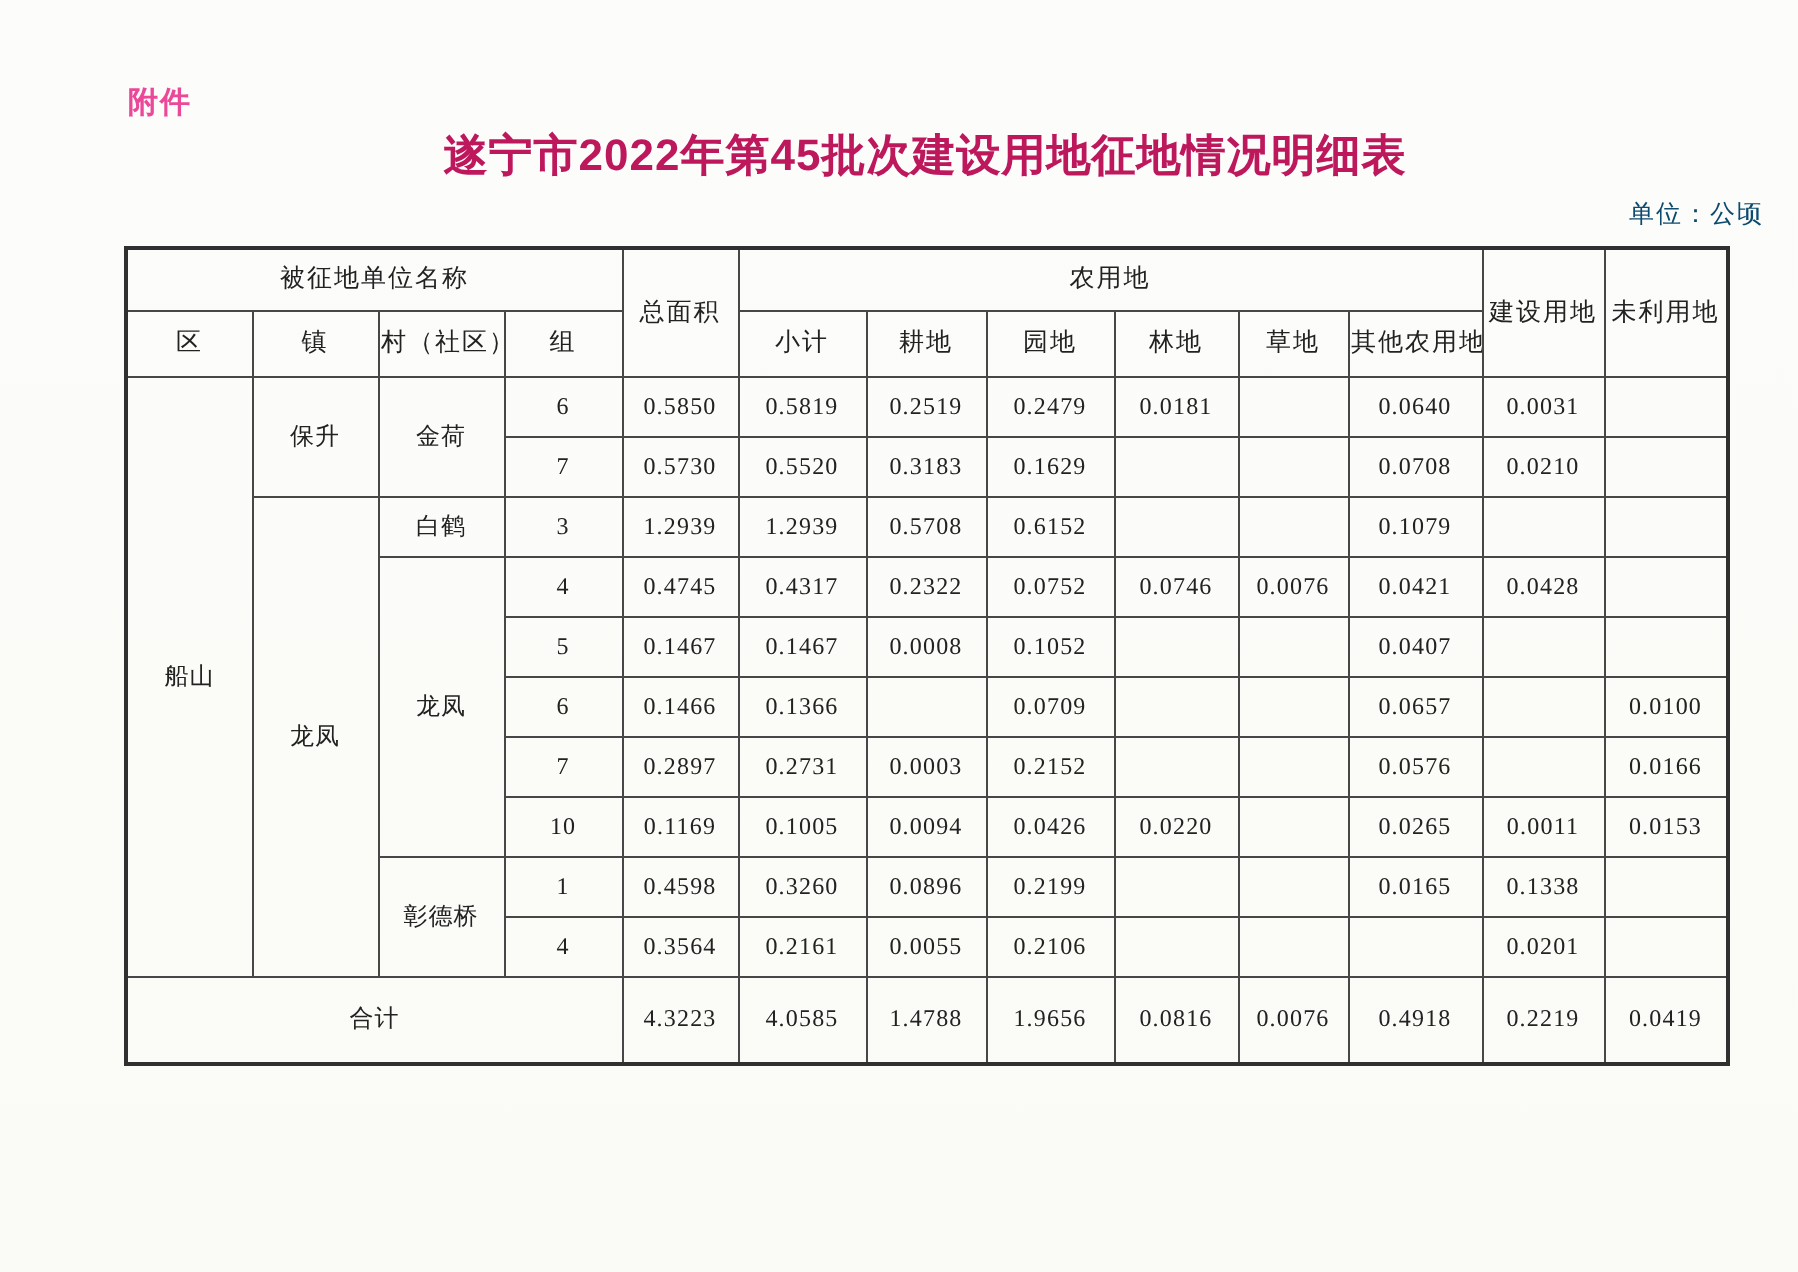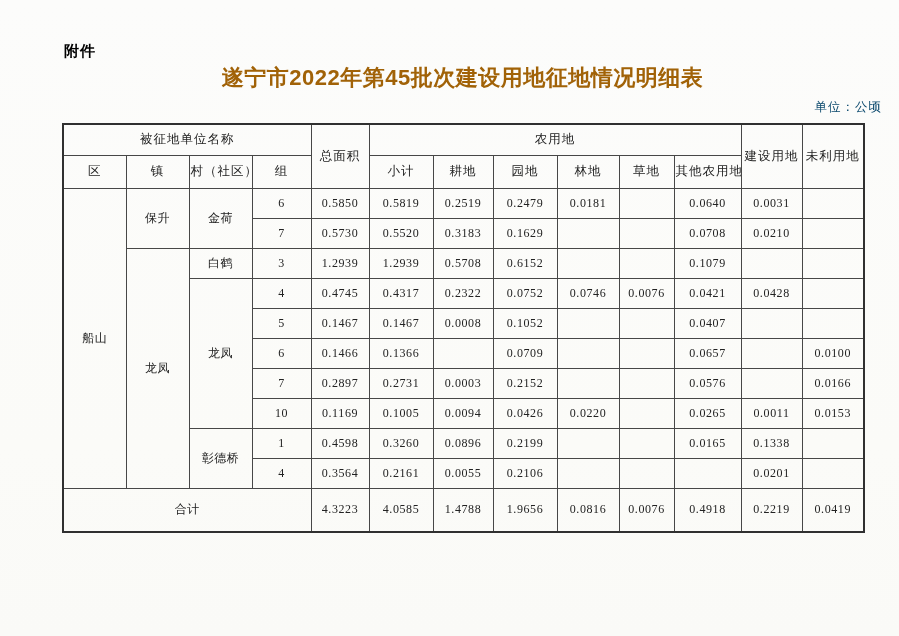--- a/index.html
+++ b/index.html
@@ -7,27 +7,27 @@
   body {
     position: relative;
     background: linear-gradient(180deg, #fcfcfb 0%, #fbfbf8 70%, #fafaf7 100%);
     font-family: "Liberation Serif", "DejaVu Serif", serif;
     color: #1e1e1e;
     overflow: hidden;
   }
   .attachment {
     position: absolute; left: 64px; top: 42px;
     font-family: "Liberation Sans", "DejaVu Sans", sans-serif;
-    font-weight: bold; font-size: 15px; letter-spacing: 1px; color: #000000;
+    font-weight: bold; font-size: 15px; letter-spacing: 1px; color: #ec4899;
   }
   .doc-title {
     position: absolute; left: 62px; top: 63px; width: 801px;
     text-align: center;
     font-family: "Liberation Sans", "DejaVu Sans", sans-serif;
-    font-weight: bold; font-size: 22px; letter-spacing: 0.5px; color: #a16207;
+    font-weight: bold; font-size: 22px; letter-spacing: 0.5px; color: #be185d;
   }
   .unit-note {
     position: absolute; top: 99px; right: 17px;
     font-size: 12.5px; letter-spacing: 1px; color: #0c4a6e;
   }
   table.land-table {
     position: absolute; left: 62px; top: 123px;
     width: 801px;
     border-collapse: collapse; table-layout: fixed;
     border: 2px solid #303030;

